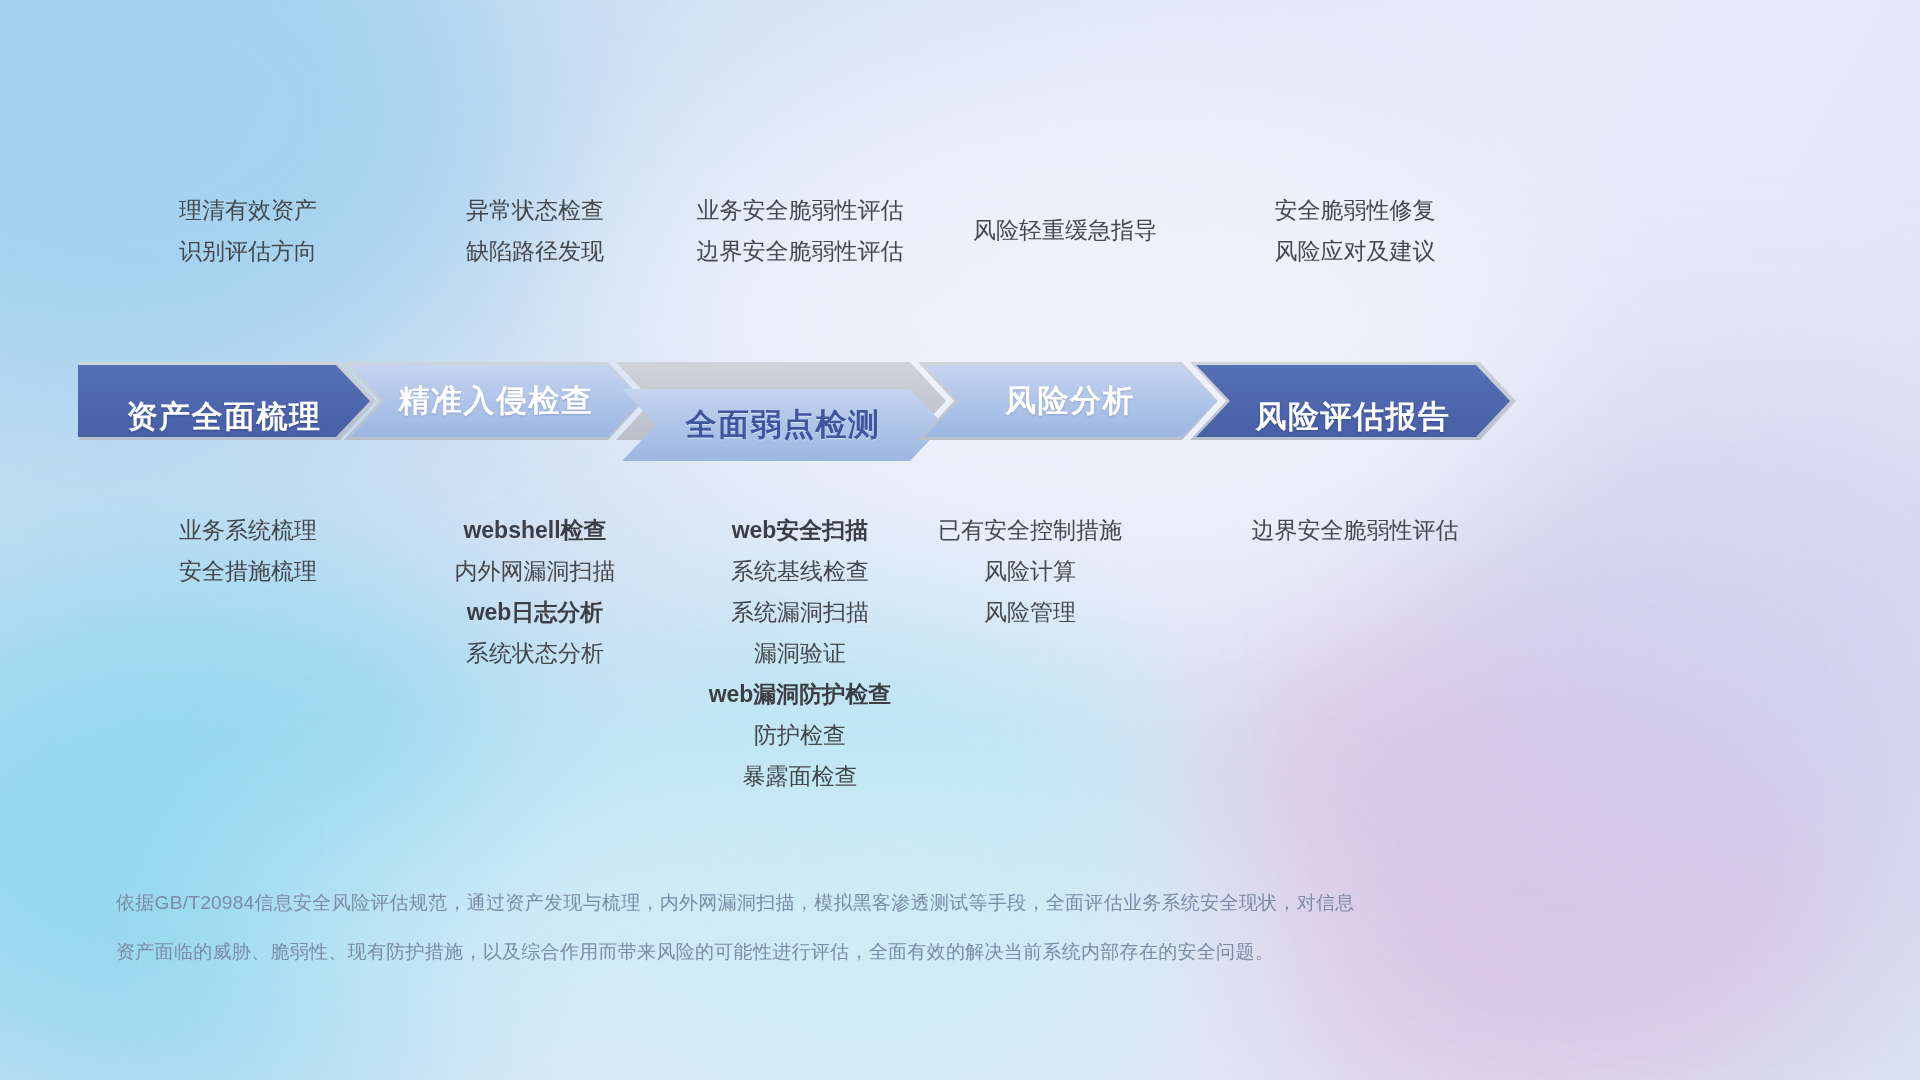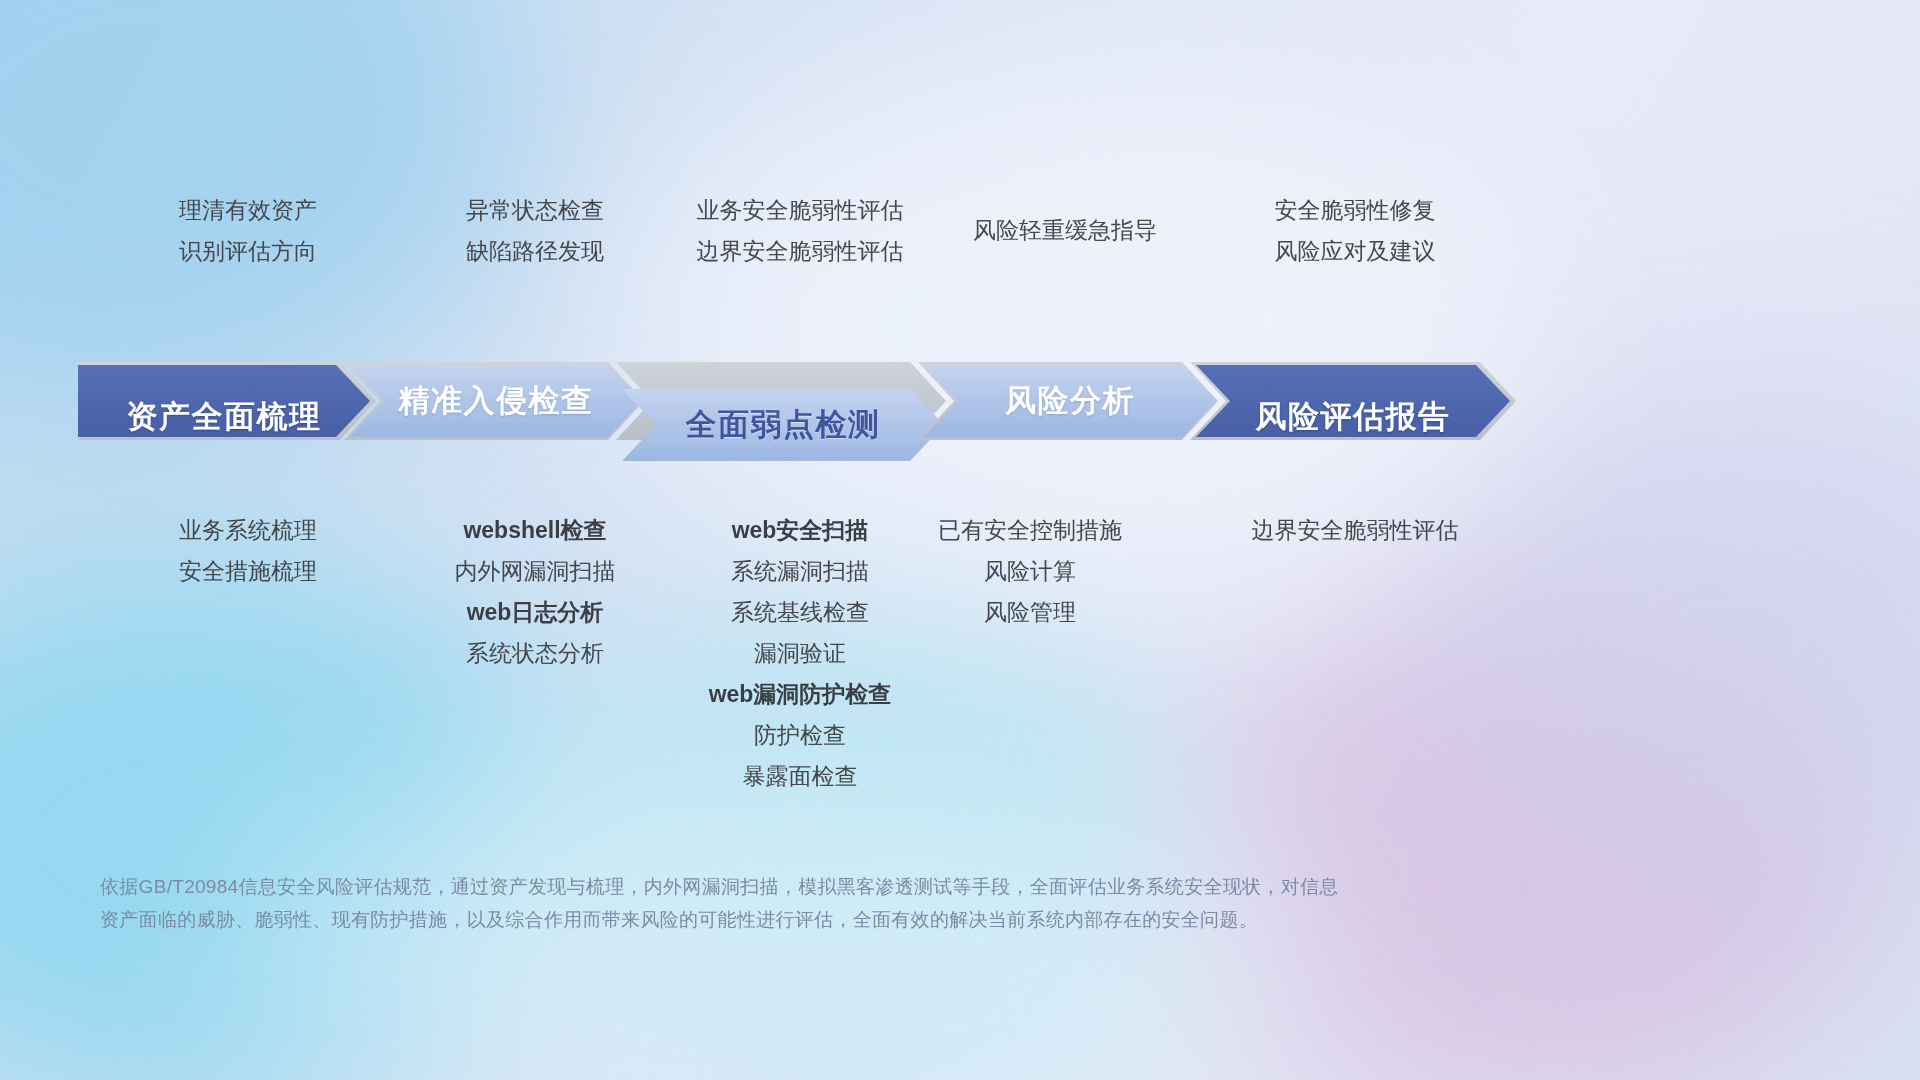--- a/index.html
+++ b/index.html
@@ -48,21 +48,21 @@
   .col-bot{position:absolute;text-align:center;}
   .txt{
     font-size:23px;color:#44484d;line-height:41px;white-space:nowrap;
   }
   .txt.b{font-weight:bold;color:#3b3f45;}
   
   #footer{
     position:absolute;left:100px;top:870px;width:1520px;
     font-size:19px;line-height:33px;color:#7b8ba6;letter-spacing:.3px;
   }
-  #footer p{margin:0;}
+  #footer p{margin:16px;}
 </style>
 </head>
 <body>
 
 <div id="bg">
   <div id="bg-base"></div>
   <div class="blob" style="left:-180px;top:560px;width:760px;height:560px;background:rgba(140,215,240,.85);"></div>
   <div class="blob" style="left:500px;top:620px;width:720px;height:480px;background:rgba(168,226,241,.80);"></div>
   <div class="blob" style="left:1180px;top:600px;width:700px;height:520px;background:rgba(214,186,222,.72);"></div>
   <div class="blob" style="left:1420px;top:380px;width:620px;height:520px;background:rgba(205,205,236,.62);"></div>
@@ -127,22 +127,22 @@
 
 <div class="col-bot" style="left:325px;top:510px;width:420px;">
   <div class="txt b">webshell检查</div>
   <div class="txt">内外网漏洞扫描</div>
   <div class="txt b">web日志分析</div>
   <div class="txt">系统状态分析</div>
 </div>
 
 <div class="col-bot" style="left:565px;top:510px;width:470px;">
   <div class="txt b">web安全扫描</div>
+  <div class="txt">系统基线检查</div>
   <div class="txt">系统漏洞扫描</div>
-  <div class="txt">系统基线检查</div>
   <div class="txt">漏洞验证</div>
   <div class="txt b">web漏洞防护检查</div>
   <div class="txt">防护检查</div>
   <div class="txt">暴露面检查</div>
 </div>
 
 <div class="col-bot" style="left:820px;top:510px;width:420px;">
   <div class="txt">已有安全控制措施</div>
   <div class="txt">风险计算</div>
   <div class="txt">风险管理</div>

